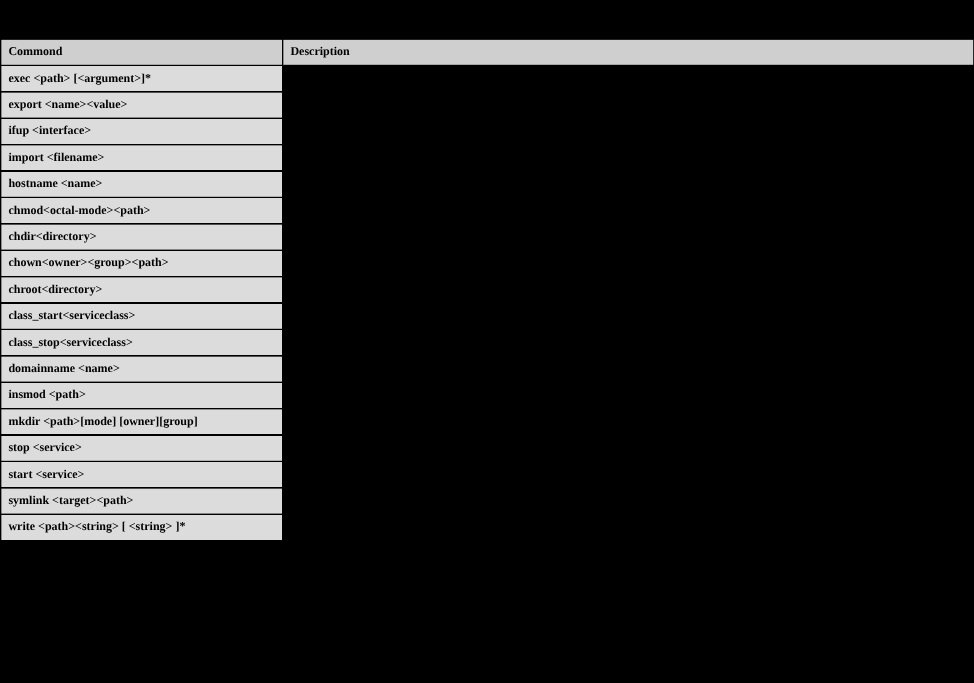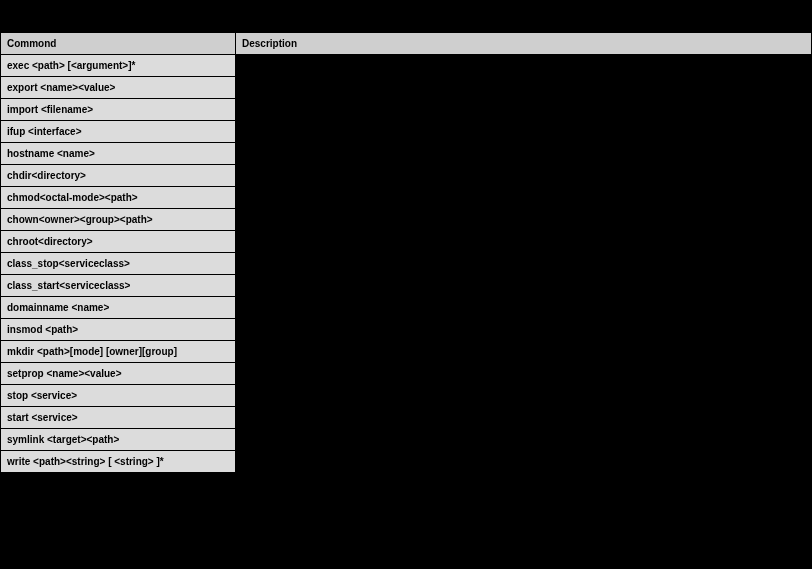--- a/index.html
+++ b/index.html
@@ -9,20 +9,21 @@
     font-size: 10px;
     width: 812px;
     height: 569px;
     overflow: hidden;
     padding-top: 32px;
   }
   .table {
     border-collapse: collapse;
     width: 100%;
     table-layout: fixed;
+    font-family: Liberation Serif, serif;
   }
   .table col.col-cmd { width: 235px; }
   .table col.col-desc { width: auto; }
   .th {
     background: #cfcfcf;
     border: 1px solid #000;
     text-align: left;
     font-weight: 700;
     padding: 4px 6px;
     height: 22px;
@@ -65,69 +66,65 @@
   <tbody id="tbody">
       <tr>
         <td class="td-cmd">exec &lt;path&gt; [&lt;argument&gt;]*</td>
         <td class="td-desc"></td>
       </tr>
       <tr>
         <td class="td-cmd">export &lt;name&gt;&lt;value&gt;</td>
         <td class="td-desc"></td>
       </tr>
       <tr>
-        <td class="td-cmd">import &lt;filename&gt;</td>
+        <td class="td-cmd">ifup &lt;interface&gt;</td>
         <td class="td-desc"></td>
       </tr>
       <tr>
-        <td class="td-cmd">ifup &lt;interface&gt;</td>
+        <td class="td-cmd">import &lt;filename&gt;</td>
         <td class="td-desc"></td>
       </tr>
       <tr>
         <td class="td-cmd">hostname &lt;name&gt;</td>
         <td class="td-desc"></td>
       </tr>
       <tr>
-        <td class="td-cmd">chdir&lt;directory&gt;</td>
+        <td class="td-cmd">chmod&lt;octal-mode&gt;&lt;path&gt;</td>
         <td class="td-desc"></td>
       </tr>
       <tr>
-        <td class="td-cmd">chmod&lt;octal-mode&gt;&lt;path&gt;</td>
+        <td class="td-cmd">chdir&lt;directory&gt;</td>
         <td class="td-desc"></td>
       </tr>
       <tr>
         <td class="td-cmd">chown&lt;owner&gt;&lt;group&gt;&lt;path&gt;</td>
         <td class="td-desc"></td>
       </tr>
       <tr>
         <td class="td-cmd">chroot&lt;directory&gt;</td>
         <td class="td-desc"></td>
       </tr>
       <tr>
-        <td class="td-cmd">class_stop&lt;serviceclass&gt;</td>
+        <td class="td-cmd">class_start&lt;serviceclass&gt;</td>
         <td class="td-desc"></td>
       </tr>
       <tr>
-        <td class="td-cmd">class_start&lt;serviceclass&gt;</td>
+        <td class="td-cmd">class_stop&lt;serviceclass&gt;</td>
         <td class="td-desc"></td>
       </tr>
       <tr>
         <td class="td-cmd">domainname &lt;name&gt;</td>
         <td class="td-desc"></td>
       </tr>
       <tr>
         <td class="td-cmd">insmod &lt;path&gt;</td>
         <td class="td-desc"></td>
       </tr>
       <tr>
         <td class="td-cmd">mkdir &lt;path&gt;[mode] [owner][group]</td>
-        <td class="td-desc"></td>
-      </tr>
-      <tr>
-        <td class="td-cmd">setprop &lt;name&gt;&lt;value&gt;</td>
         <td class="td-desc"></td>
       </tr>
       <tr>
         <td class="td-cmd">stop &lt;service&gt;</td>
         <td class="td-desc"></td>
       </tr>
       <tr>
         <td class="td-cmd">start &lt;service&gt;</td>
         <td class="td-desc"></td>
       </tr>

